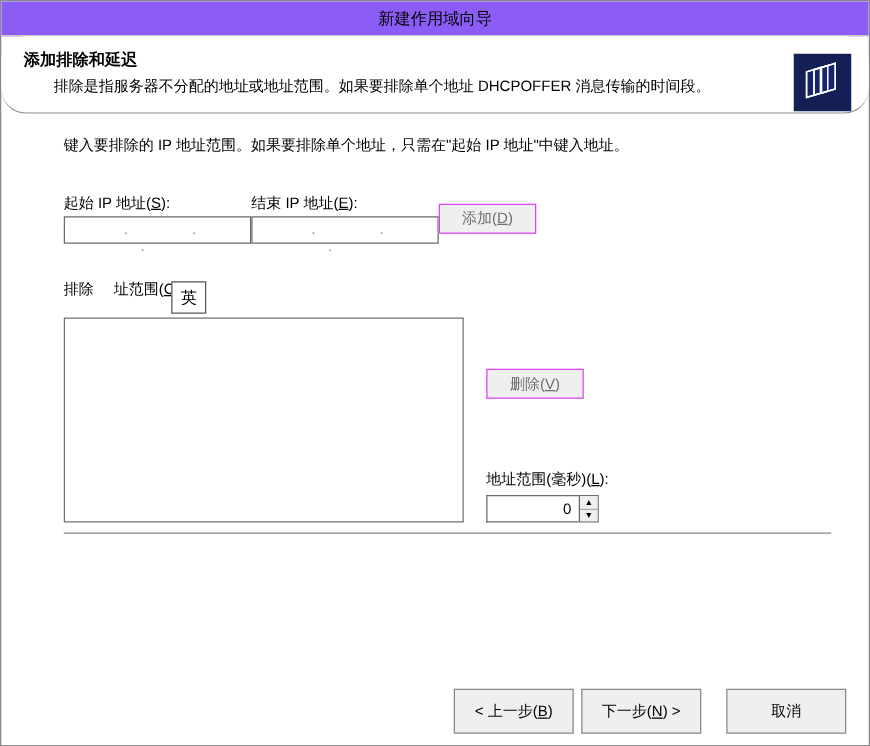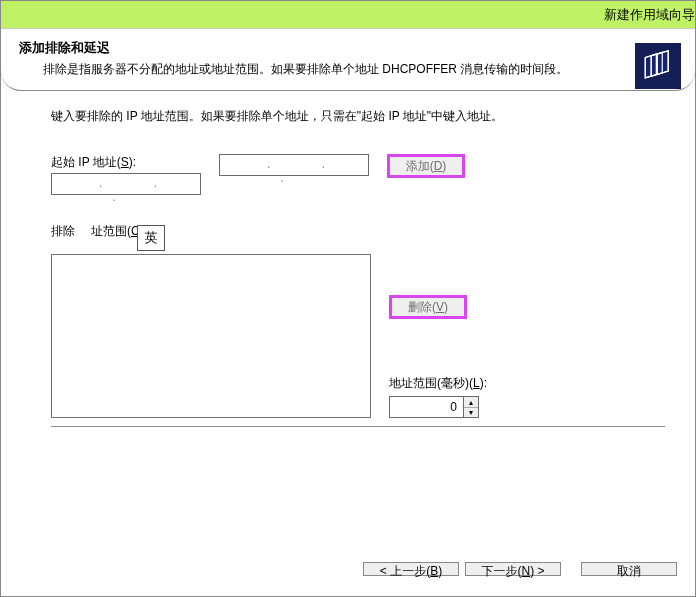--- a/index.html
+++ b/index.html
@@ -6,24 +6,24 @@
     body {
       font-family: "Microsoft YaHei", "SimSun", sans-serif;
       font-size: 12px;
       background: #fff;
       width: 696px;
       height: 597px;
       position: relative;
       border: 1px solid #888;
     }
     .titlebar {
-      background: #bef264;
+      background: #8b5cf6;
       height: 28px;
       line-height: 28px;
-      text-align: right;
+      text-align: center;
       color: #000;
       font-size: 13px;
       border-bottom: 1px solid #c8c8c8;
     }
     .header-section {
       padding: 10px 18px 12px 18px;
       border-bottom: 1px solid #888;
       position: relative;
       background:#fff;
       border-radius:20px;
@@ -56,22 +56,22 @@
       padding: 18px 30px 8px 50px;
       color:#000;
     }
     .instruction {
       font-size: 12px;
       margin-bottom: 30px;
       line-height:1.3;
     }
     .row-ip {
       display: flex;
-      align-items: flex-start;
-      gap: 18px;
+      align-items: center;
+      gap: 0;
       margin-bottom: 6px;
     }
     .ip-col {}
     .label-line {
       font-size: 12px;
       margin-bottom: 2px;
       white-space: nowrap;
     }
     .underline-char { text-decoration: underline; }
     .ip-input {
@@ -84,21 +84,21 @@
       color:#888;
       padding: 2px 4px;
     }
     .ip-dots {
       letter-spacing: 24px;
       padding-left: 28px;
     }
     .btn {
       height: 24px;
       min-width: 78px;
-      border: 3px solid #d946ef;
+      border: 1px solid #d946ef;
       background: #efefef;
       font-size: 12px;
       cursor: default;
       color:#6e6e6e;
       padding: 0 10px;
     }
     .btn-side { margin-bottom: 0; }
     .ime-box {
       position:absolute;
       width: 28px;
@@ -173,21 +173,21 @@
       right:0;
       height: 54px;
       display:flex;
       justify-content:flex-end;
       align-items:center;
       padding: 0 18px;
       gap: 6px;
     }
     .footer .btn {
       min-width: 96px;
-      height: 14px;
+      height: 36px;
       color:#000;
       background:#efefef;
       border:1px solid #888;
     }
     .footer .btn-cancel { margin-left: 14px; }
   </style>
 </head>
 <body>
 
 <div class="titlebar">
@@ -215,20 +215,23 @@
   <div class="instruction">键入要排除的 IP 地址范围。如果要排除单个地址，只需在"起始 IP 地址"中键入地址。</div>
 
   <div class="row-ip">
     <div class="ip-col">
       <div class="label-line">
         <span>起始 IP 地址(</span><span class="underline-char">S</span><span>):</span>
       </div>
       <div class="ip-input"><span class="ip-dots">.   .   .</span></div>
     </div>
     <div class="ip-col">
+      <div class="label-line">
+        <span>结束 IP 地址(</span><span class="underline-char">E</span><span>):</span>
+      </div>
       <div class="ip-input"><span class="ip-dots">.   .   .</span></div>
     </div>
     <button class="btn btn-side" disabled="">
       <span>添加(</span><span class="underline-char">D</span><span>)</span>
     </button>
   </div>
 
   <div class="label-line" style="margin-top:28px">
     <span>排除</span><span style="visibility:hidden">XX</span><span>址范围(</span><span class="underline-char">C</span><span>):</span>
   </div>

